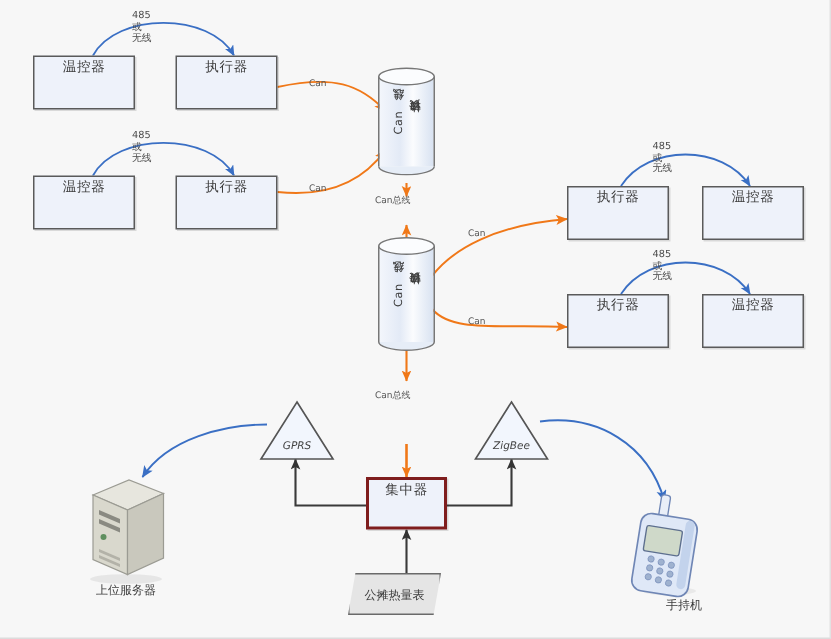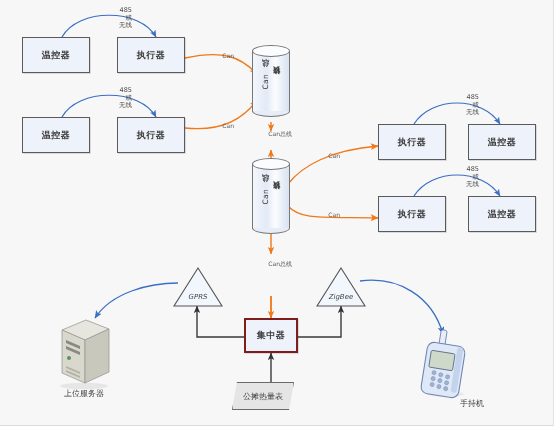--- a/index.html
+++ b/index.html
@@ -14,25 +14,24 @@
     overflow:hidden;
   }
   #svg-layer{position:absolute;left:0;top:0;width:554px;height:426px;}
 
   
   .node-box{
     position:absolute;
     background:#eef2fa;
     border:1px solid #5a5a5a;
     box-sizing:border-box;
-    display:flex;align-items:center;justify-content:center;
+    display:flex;justify-content:center;
     font-size:9px;color:#3c3c3c;
     letter-spacing:.5px;
     box-shadow:1px 1px 0 rgba(0,0,0,.12);
-    font-weight:bold;
   }
   .node-box.hub{
     border:2px solid #7f1d1d;
     background:#eef2fa;
   }
 
   
   .cyl{position:absolute;}
   .cyl .body{
     position:absolute;left:0;top:6px;
@@ -68,21 +67,21 @@
   .tri{position:absolute;}
   .tri .lbl{
     position:absolute;left:0;bottom:7px;width:100%;
     text-align:center;font-size:7px;color:#444;
     font-style:italic;
   }
 
   
   .edge-lbl{
     position:absolute;font-size:6.5px;color:#4a4a4a;
-    text-align:right;line-height:8px;white-space:nowrap;
+    text-align:left;line-height:8px;white-space:nowrap;
   }
   .edge-lbl.multi{line-height:7.5px;}
   .edge-lbl.can{font-size:6px;color:#555;}
 
   
   .cap{
     position:absolute;text-align:center;font-size:8px;color:#3c3c3c;
     white-space:nowrap;
   }
 
@@ -256,21 +255,21 @@
           <circle cx="35" cy="48" r="2.1"></circle>
         <circle cx="21" cy="52" r="2.1"></circle>
           <circle cx="28" cy="53" r="2.1"></circle>
           <circle cx="35" cy="54" r="2.1"></circle>
         <circle cx="21" cy="58" r="2.1"></circle>
           <circle cx="28" cy="59" r="2.1"></circle>
           <circle cx="35" cy="60" r="2.1"></circle>
       </g>
     </svg>
   </div>
-  <div class="cap" style="left:432px;top:398px;width:80px;">手持机</div>
+  <div class="cap" style="left:416px;top:398px;width:80px;">手持机</div>
 
   <div class="edge-lbl multi" style="left:88px;top:7px;width:44px;">
     <div>485</div>
     <div>或</div>
     <div>无线</div>
   </div>
   <div class="edge-lbl multi" style="left:88px;top:87px;width:44px;">
     <div>485</div>
     <div>或</div>
     <div>无线</div>

